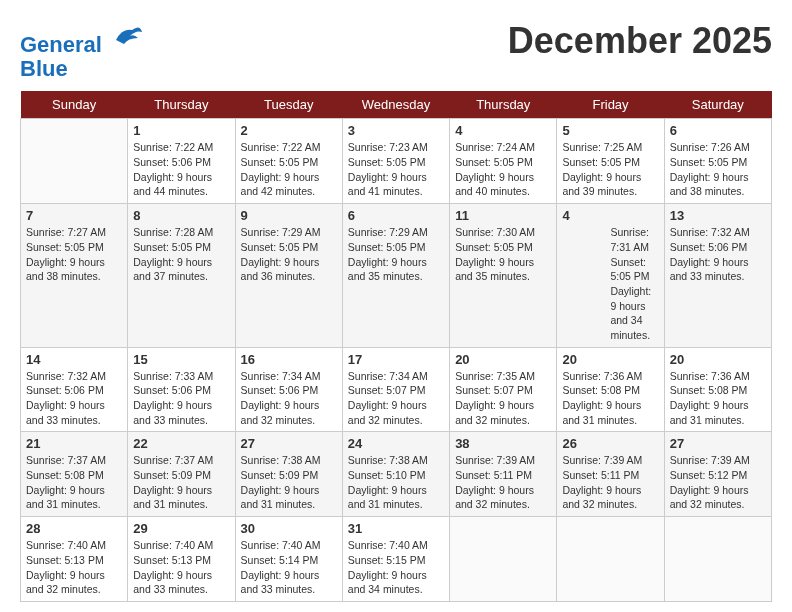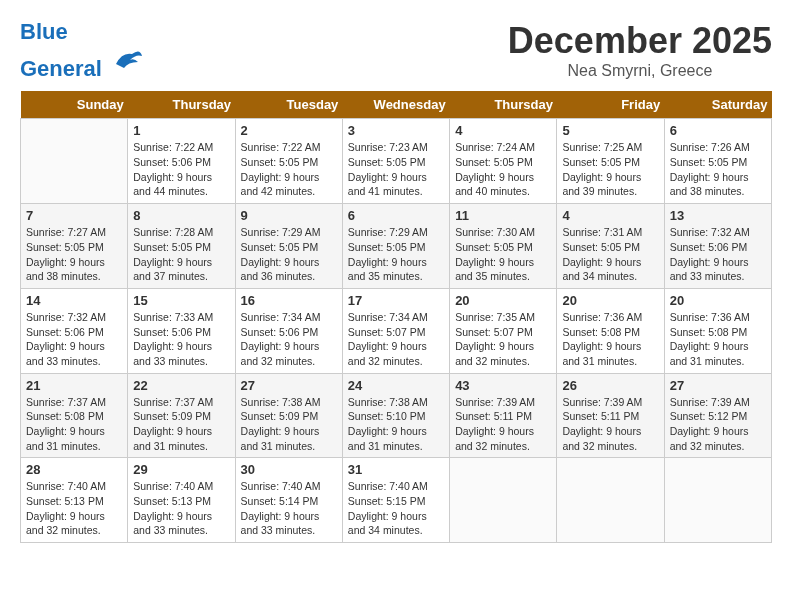--- a/index.html
+++ b/index.html
@@ -45,26 +45,26 @@
     .location {
       font-size: 16px;
       color: #555;
     }
     table {
       width: 100%;
       border-collapse: collapse;
       font-size: 11px;
     }
     th {
-      background-color: #a16207;
+      background-color: #7f1d1d;
       color: #fff;
       padding: 6px 4px;
-      text-align: right;
+      text-align: center;
       font-size: 13px;
-      font-weight: bold;
+      font-weight: normal;
     }
     td {
       border: 1px solid #ccc;
       vertical-align: top;
       padding: 4px 5px;
       height: 80px;
       width: calc(100% / 7);
       background: #fff;
     }
     tr:nth-child(even) td {
@@ -88,32 +88,31 @@
     td.empty-cell {
       background: #fafafa;
     }
   </style>
 </head>
 <body>
 
 <div class="header">
   <div class="logo">
     <div>
-      <div class="logo-text"><span style="color:#1a6fba;">Blue</span></div>
       <div class="logo-text">
         <span>General</span>
         <svg class="logo-icon" viewBox="0 0 32 32">
           <path d="M4 20 Q10 8 20 10 Q28 4 30 12 Q24 10 18 16 Q22 14 26 18 Q16 18 12 24 Z" fill="#1a6fba"></path>
         </svg>
       </div>
+      <div class="logo-text"><span style="color:#1a6fba;">Blue</span></div>
     </div>
   </div>
   <div class="title-block">
     <div class="month-title">December 2025</div>
-    <div class="location">Nea Smyrni, Greece</div>
   </div>
 </div>
 
 <table>
   <thead>
     <tr>
     <th>Sunday</th>
         <th>Thursday</th>
         <th>Tuesday</th>
         <th>Wednesday</th>
@@ -199,21 +198,21 @@
         </td>
         <td>
           <span class="day-number">11</span>
           <div class="cell-info" style="white-space: pre-line;">Sunrise: 7:30 AM
 Sunset: 5:05 PM
 Daylight: 9 hours
 and 35 minutes.</div>
         </td>
         <td>
           <span class="day-number">4</span>
-          <div class="cell-info" style="white-space: pre-line;">Sunrise: 7:31 AM
+          <div class="cell-info" style="white-space: pre-line; margin-left: 48px;">Sunrise: 7:31 AM
 Sunset: 5:05 PM
 Daylight: 9 hours
 and 34 minutes.</div>
         </td>
         <td>
           <span class="day-number">13</span>
           <div class="cell-info" style="white-space: pre-line;">Sunrise: 7:32 AM
 Sunset: 5:06 PM
 Daylight: 9 hours
 and 33 minutes.</div>
@@ -293,21 +292,21 @@
 and 31 minutes.</div>
         </td>
         <td>
           <span class="day-number">24</span>
           <div class="cell-info" style="white-space: pre-line;">Sunrise: 7:38 AM
 Sunset: 5:10 PM
 Daylight: 9 hours
 and 31 minutes.</div>
         </td>
         <td>
-          <span class="day-number">43</span>
+          <span class="day-number">38</span>
           <div class="cell-info" style="white-space: pre-line;">Sunrise: 7:39 AM
 Sunset: 5:11 PM
 Daylight: 9 hours
 and 32 minutes.</div>
         </td>
         <td>
           <span class="day-number">26</span>
           <div class="cell-info" style="white-space: pre-line;">Sunrise: 7:39 AM
 Sunset: 5:11 PM
 Daylight: 9 hours

